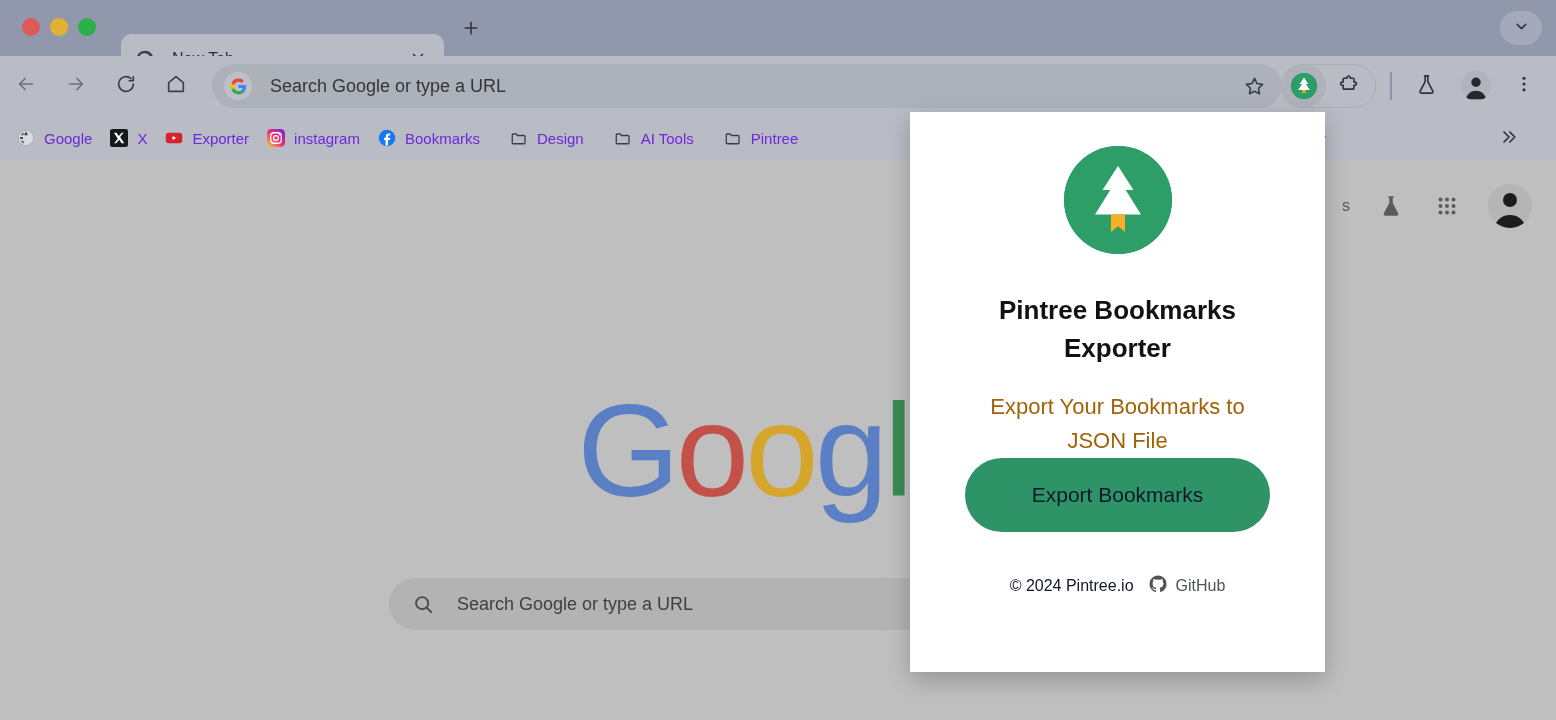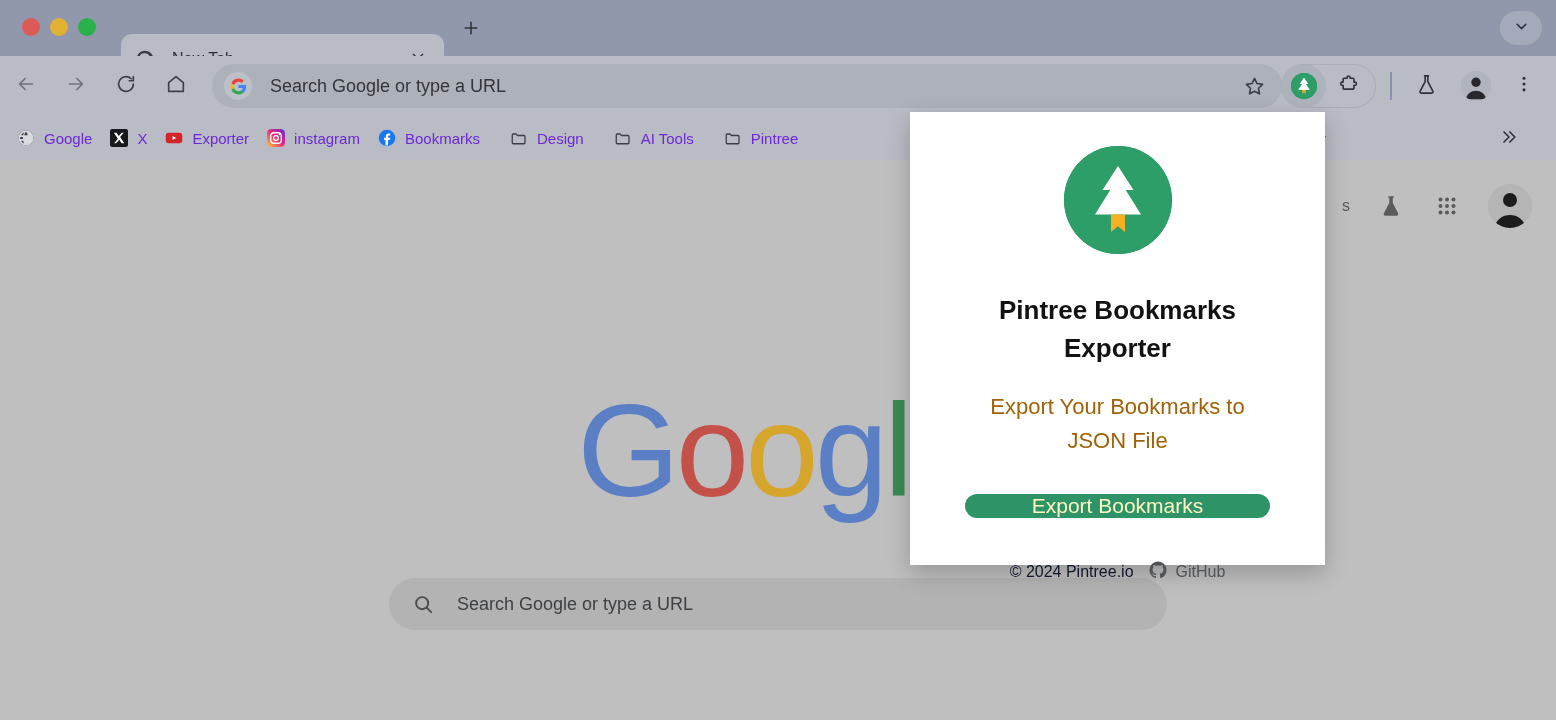--- a/index.html
+++ b/index.html
@@ -288,21 +288,21 @@
   .ntp-search-text {
     margin-left: 22px;
     font-size: 18px;
     color: #3e4044;
   }
 
   
   .popup {
     position: absolute;
     left: 910px; top: 112px;
-    width: 415px; height: 453px;
+    width: 415px; height: 560px;
     background: #ffffff;
     box-shadow: 0 8px 22px rgba(0,0,0,0.22);
     display: flex;
     flex-direction: column;
     align-items: center;
     padding-top: 34px;
   }
   .popup-logo {
     width: 108px; height: 108px;
     border-radius: 50%;
@@ -321,25 +321,24 @@
   }
   .popup-subtitle {
     margin-top: 22px;
     width: 310px;
     text-align: center;
     font-size: 22px;
     line-height: 1.55;
     color: #a16207;
   }
   .popup-cta {
-    margin-top: 36px;
     width: 305px; height: 74px;
     border-radius: 37px;
     background: #2e9468;
-    color: #fef9c3;
+    color: #0f172a;
     font-size: 21px;
     display: flex; align-items: center; justify-content: center;
     border: none;
     font-family: "Liberation Sans", sans-serif;
     cursor: pointer;
   }
   .popup-footer {
     margin-top: 42px;
     display: flex;
     align-items: center;

